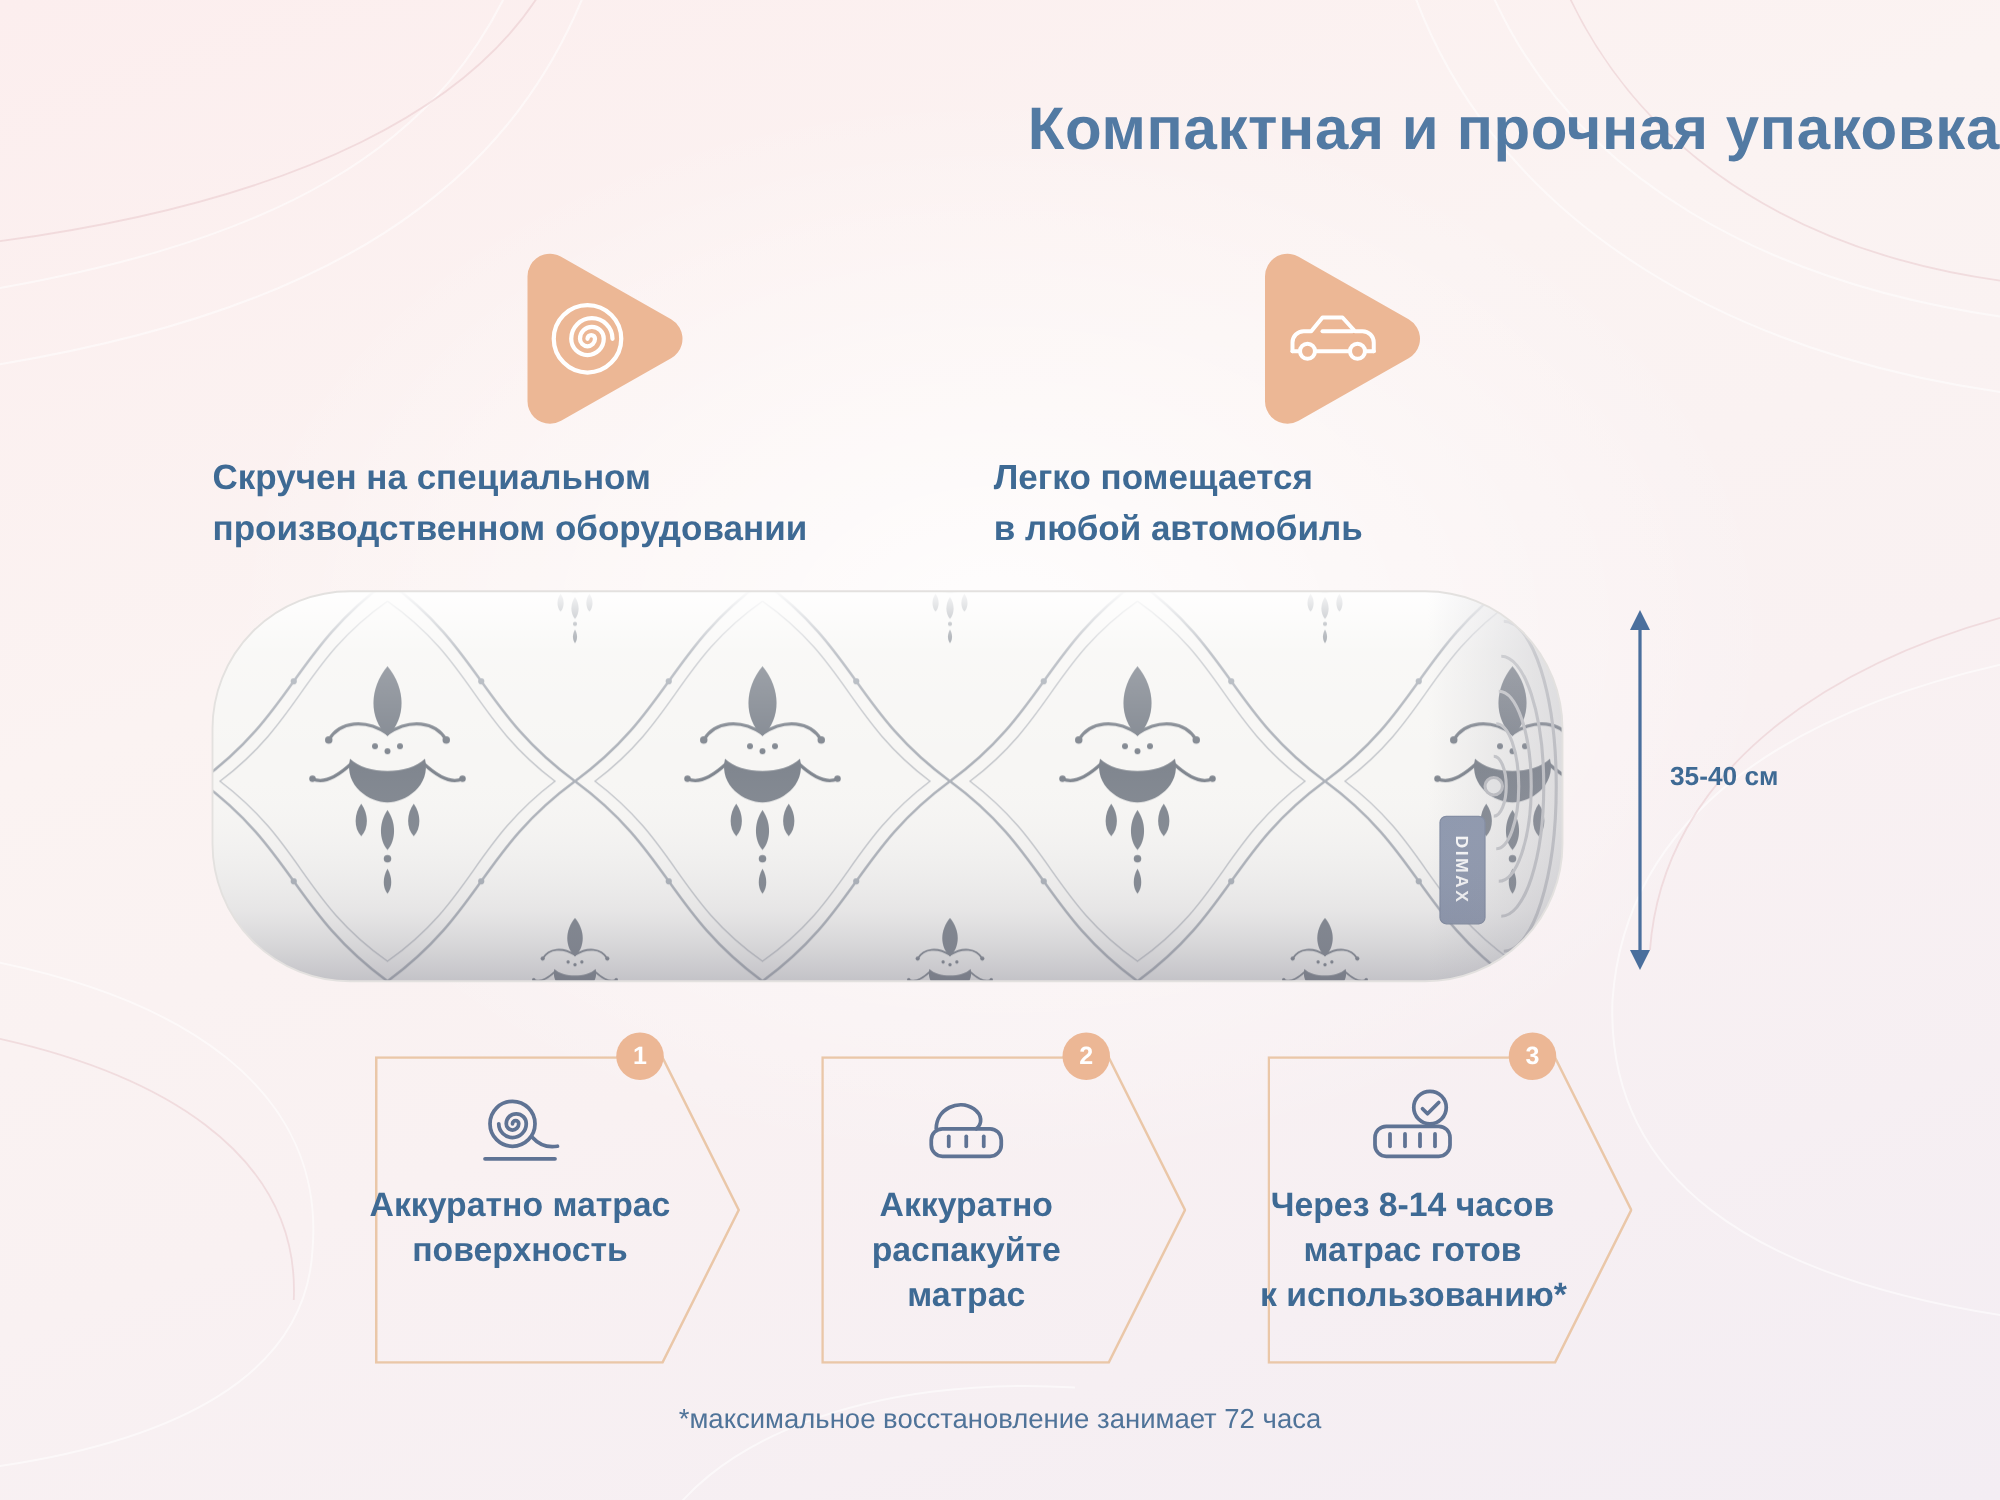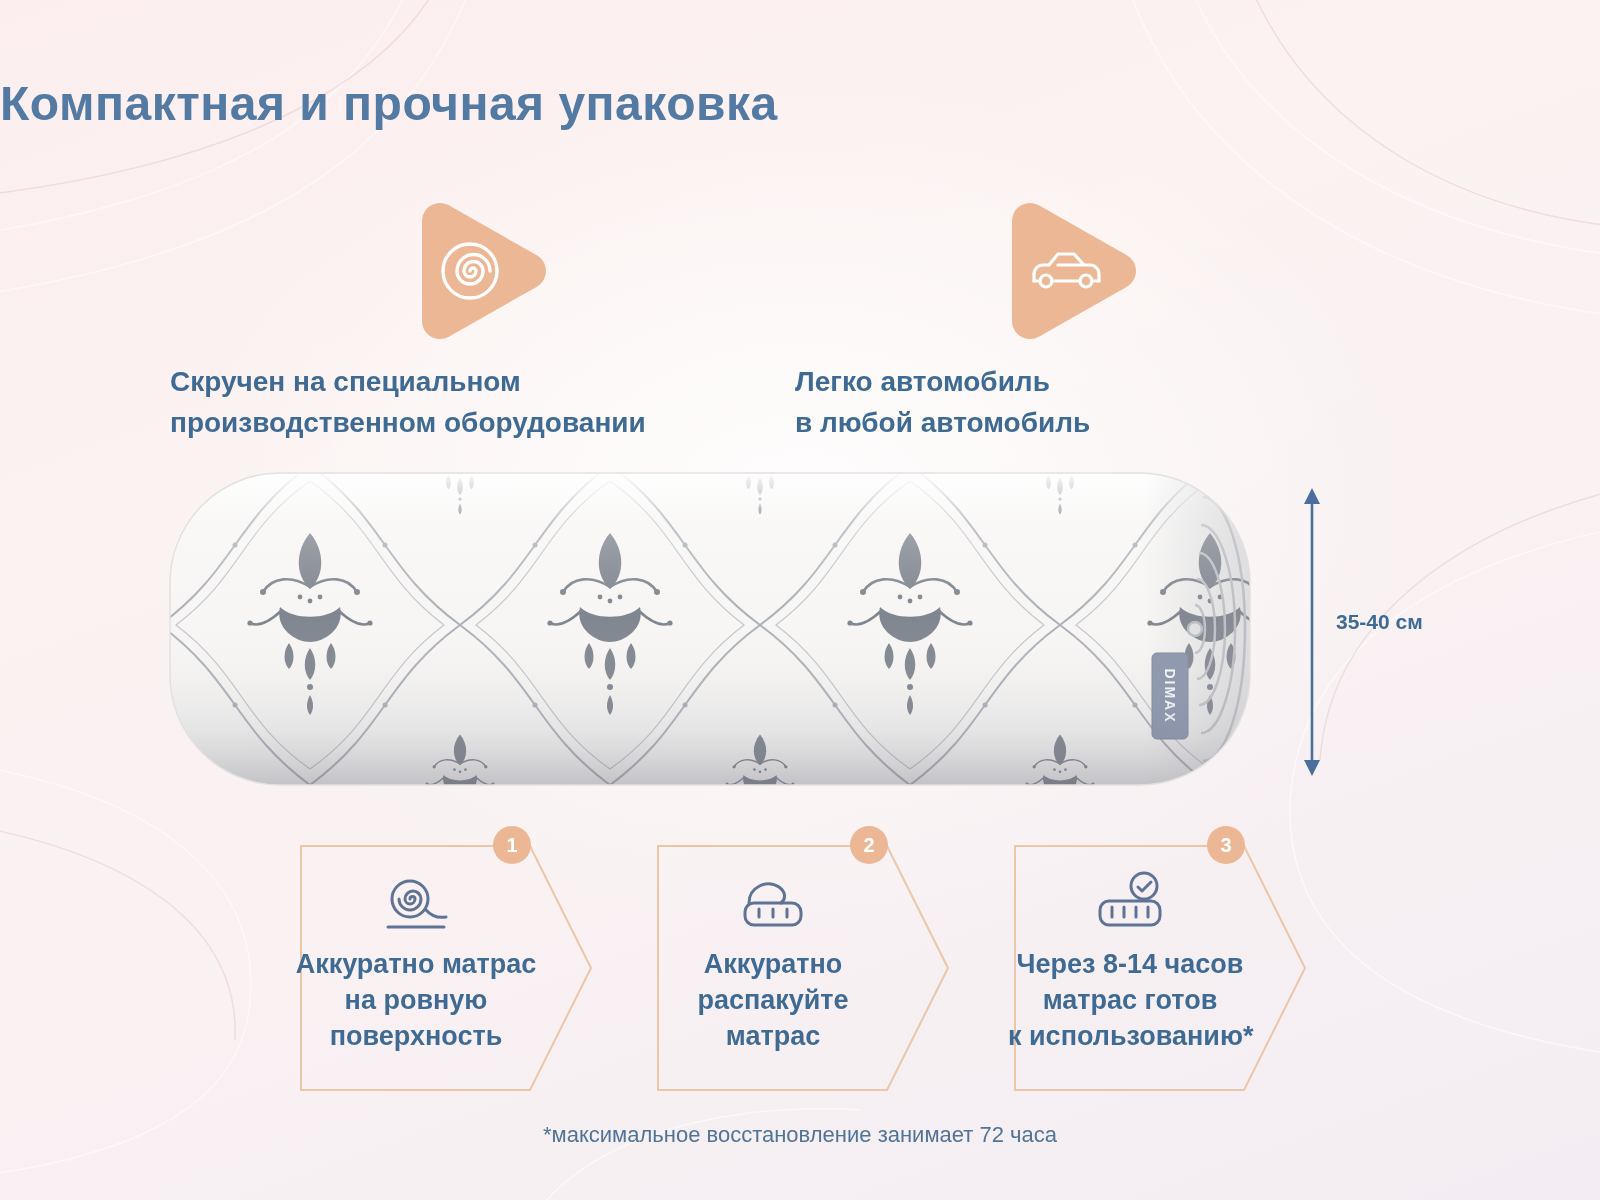--- a/index.html
+++ b/index.html
@@ -5,21 +5,21 @@
   html,body{margin:0;padding:0;}
   body{
     width:1600px;height:1200px;position:relative;overflow:hidden;
     font-family:"Liberation Sans",sans-serif;
     background:
       radial-gradient(900px 620px at 50% 42%, rgba(255,255,255,0.85), rgba(255,255,255,0) 70%),
       linear-gradient(160deg,#fceeee 0%,#fbf3f2 35%,#f9f1f2 60%,#f3edf3 100%);
   }
   .bg-waves{position:absolute;left:0;top:0;z-index:0;}
   .layer{position:absolute;z-index:1;}
-  .title{top:76px;left:0;width:1600px;text-align:left;font-size:48px;font-weight:bold;
+  .title{top:76px;left:0;width:1600px;text-align:right;font-size:48px;font-weight:bold;
          color:#527AA3;letter-spacing:0.5px;}
   .feature{top:196px;text-align:left;}
   .feature.f-left{left:170px;width:630px;}
   .feature.f-right{left:795px;width:560px;}
   .feature .tri-wrap{display:flex;justify-content:center;}
   .feature-text{margin-top:16px;font-size:28px;font-weight:600;color:#3E6A94;line-height:1.45;}
   .feature-text span{display:block;white-space:nowrap;}
   .roll-svg{left:160px;top:465px;}
   .dim-arrow{left:1290px;top:486px;}
   .dim-label{left:1336px;top:610px;width:180px;font-size:21px;font-weight:bold;color:#3E6A94;}
@@ -83,21 +83,21 @@
         <path d="M34,85 h6"></path>
         <path d="M52,85 h28"></path>
         <path d="M92,85 h7"></path>
         <circle cx="46" cy="85" r="6"></circle>
         <circle cx="86" cy="85" r="6"></circle>
         <path d="M58,69 h24"></path>
       </g>
     </svg>
   </div>
   <div class="feature-text">
-    <span>Легко автомобиль</span>
+    <span>Легко помещается</span>
     <span>в любой автомобиль</span>
   </div>
 </div>
 
 <svg class="layer roll-svg" width="1100" height="330" viewBox="0 0 1100 330">
   <defs>
     <g id="medallion">
       <g fill="#80868f" stroke="none">
         <path d="M0,-92 C-15,-74 -15,-50 0,-36 C15,-50 15,-74 0,-92 Z"></path>
         <path d="M-30,-18 C-35,4 -14,17 0,17 C14,17 35,4 30,-18 C17,-5 -17,-5 -30,-18 Z"></path>
@@ -195,21 +195,20 @@
       <g stroke="#5F7394" stroke-width="3" fill="none" stroke-linecap="round">
         <circle cx="30" cy="34" r="18"></circle>
         <path d="M30,34 a2.5,2.5 0 0 1 5,0 a5,5 0 0 1 -10,0 a8,8 0 0 1 16,0 a11,11 0 0 1 -22,0"></path>
         <path d="M46,45 q8,9 20,7"></path>
         <path d="M8,62 h56"></path>
       </g>
     </svg>
   </div>
   <div class="step-text">
     <span>Аккуратно матрас</span>
-    <span>на ровную</span>
     <span>поверхность</span>
   </div>
 </div>
 
 <div class="layer step s2">
   <svg class="chevron" width="292" height="246" viewBox="0 0 292 246">
     <polygon points="1,1 230,1 291,123 230,245 1,245" fill="none" stroke="#EAC7A8" stroke-width="2"></polygon>
   </svg>
   <div class="badge">2</div>
   <div class="step-icon">

